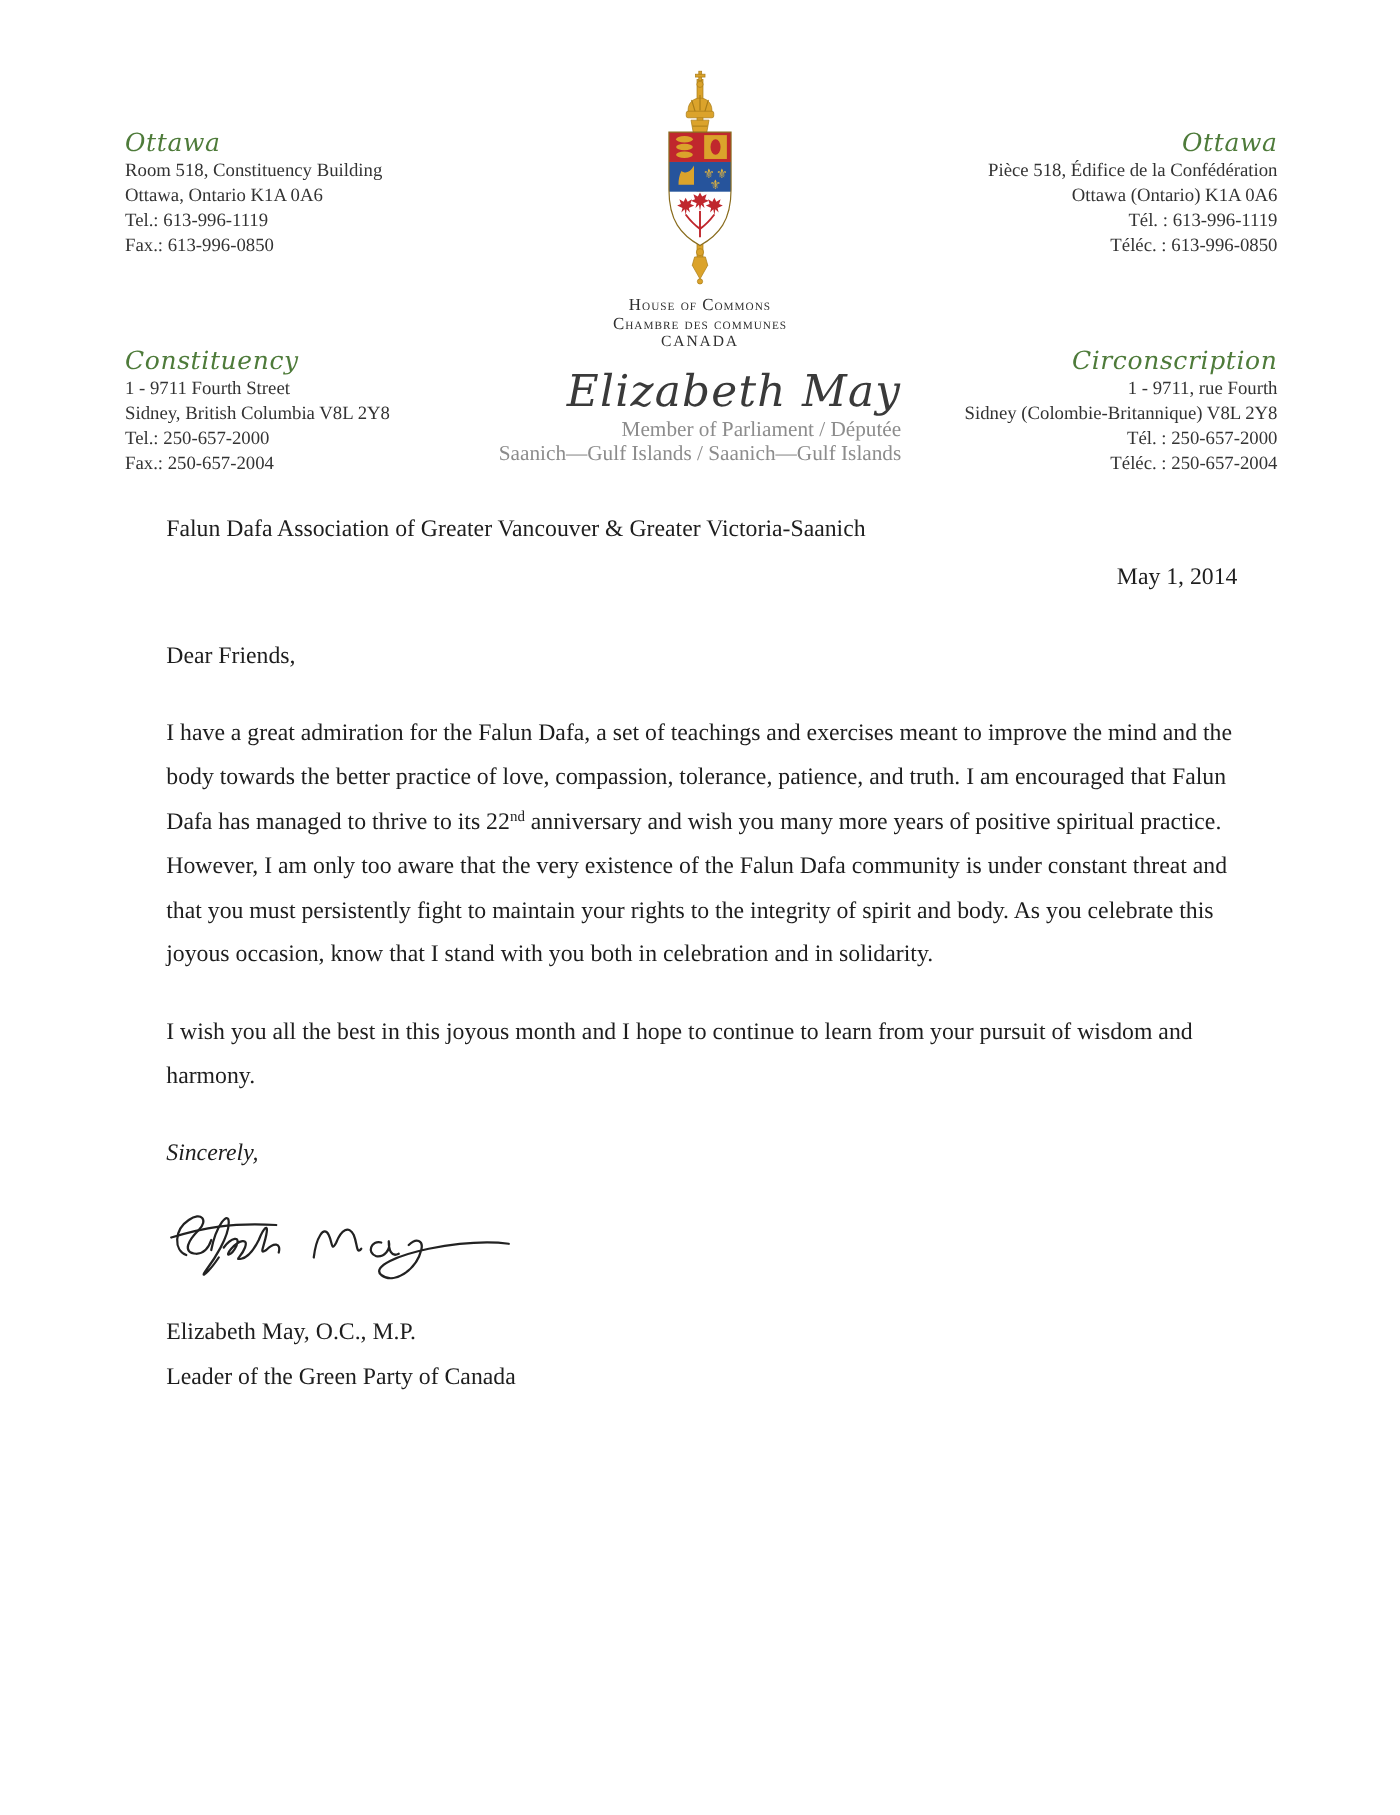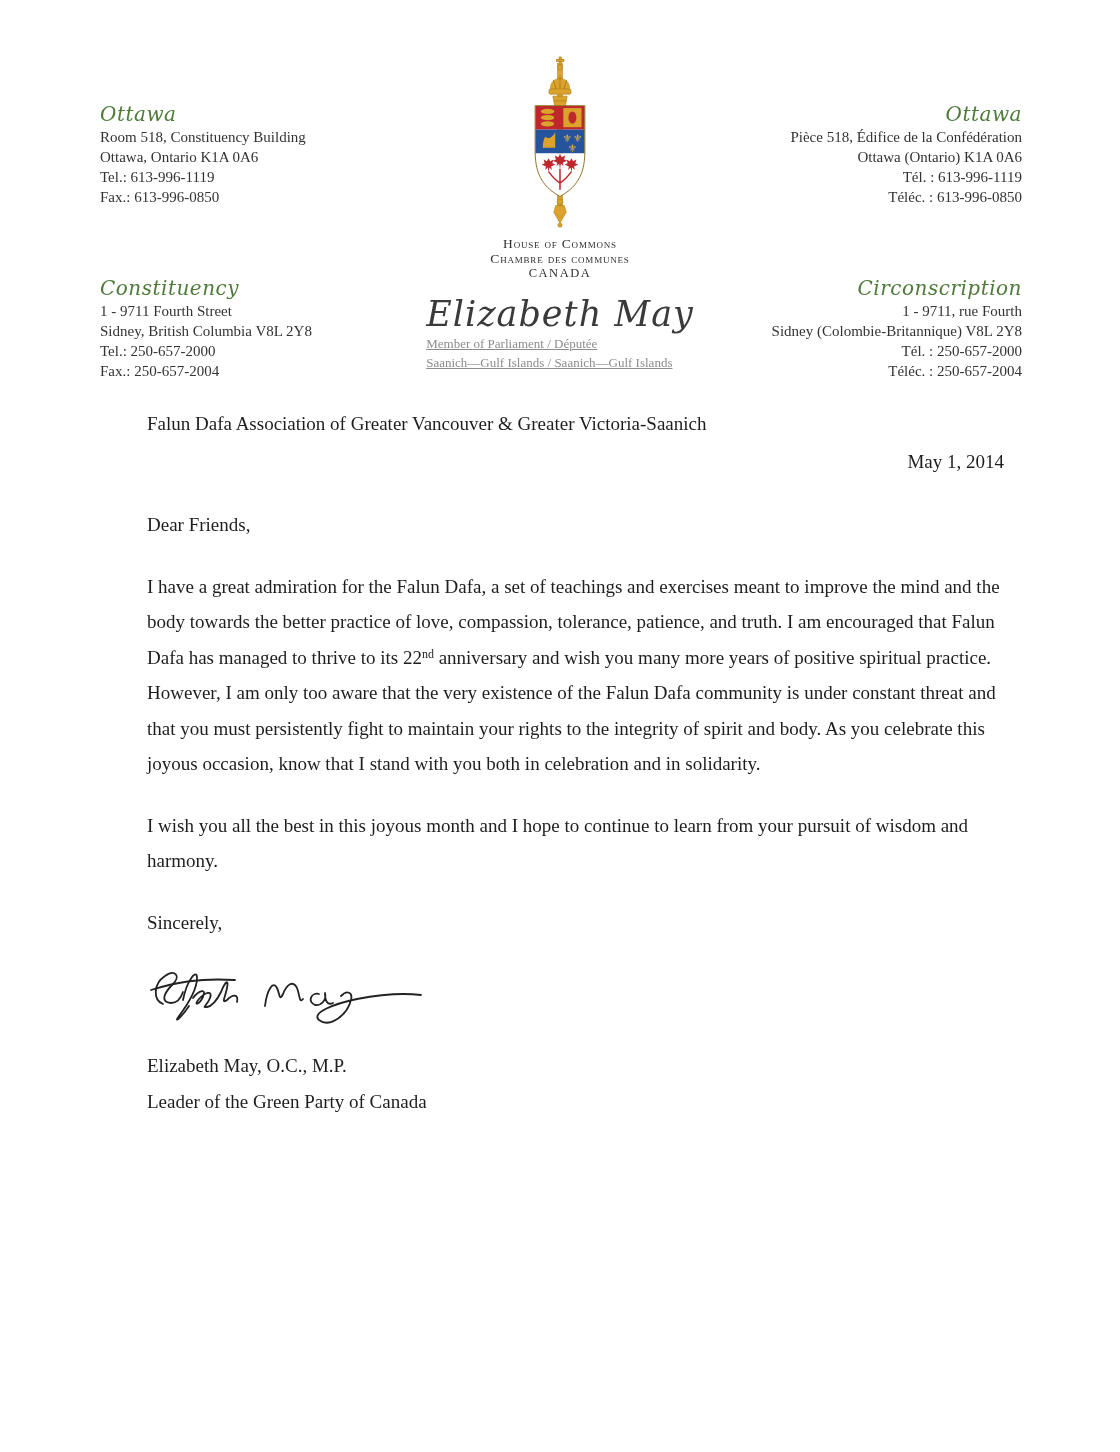--- a/index.html
+++ b/index.html
@@ -24,33 +24,33 @@
     color:var(--accent-green);letter-spacing:0.5px;margin-bottom:1px;
   }
   .addr-tl{left:100px;top:102px;text-align:left;}
   .addr-tr{right:98px;top:102px;text-align:right;}
   .addr-bl{left:100px;top:276px;text-align:left;}
   .addr-br{right:98px;top:276px;text-align:right;}
   .crest-wrap{position:absolute;left:50%;top:56px;transform:translateX(-50%);}
   .hoc{position:absolute;left:50%;top:237px;transform:translateX(-50%);text-align:center;color:#2f2f2f;white-space:nowrap;}
   .hoc .sc{font-variant:small-caps;font-size:13.5px;line-height:14.5px;letter-spacing:0.8px;}
   .hoc .country{font-size:12.5px;line-height:14.5px;letter-spacing:1.5px;}
-  .member{position:absolute;left:50%;top:294px;transform:translateX(-50%);text-align:left;white-space:nowrap;}
+  .member{position:absolute;left:50%;top:294px;transform:translateX(-50%);text-align:right;white-space:nowrap;}
   .member-name{
     font-family:"DejaVu Serif",serif;font-style:italic;font-size:35px;line-height:40px;
     color:#3a3a3a;letter-spacing:1px;
   }
-  .member-sub{font-size:13px;line-height:19px;color:var(--subtitle-gray);text-decoration:underline;}
+  .member-sub{font-size:17px;line-height:19px;color:var(--subtitle-gray);}
   
-  .body{position:absolute;left:133px;width:857px;top:400px;font-size:19px;line-height:35.5px;color:var(--body-ink);margin-left:14px;}
+  .body{position:absolute;left:133px;width:857px;top:400px;font-size:19px;line-height:35.5px;color:var(--body-ink);}
   .recipient{margin-top:6px;}
   .date{margin-top:2px;text-align:right;}
   .salutation{margin-top:28px;}
   .para{margin:26px 0 0 0;}
-  .closing{margin-top:26px;}
+  .closing{margin-top:26px;font-style:italic;}
   sup{font-size:12px;line-height:0;vertical-align:6px;}
   .signature{margin-top:14px;display:block;}
   .signoff{margin-top:22px;}
   .signoff div{margin:0;}
   
   .seal{position:absolute;left:530px;top:1372px;}
   .email{position:absolute;left:0;width:1120px;top:1424px;text-align:center;font-size:13px;line-height:20px;color:#444;transform:translateX(-9px);}
   
   .gold{fill:var(--crest-gold);stroke:var(--crest-gold-dark);stroke-width:0.6;}
   .sig-stroke{fill:none;stroke:#222;stroke-width:1.8;stroke-linecap:round;stroke-linejoin:round;}

